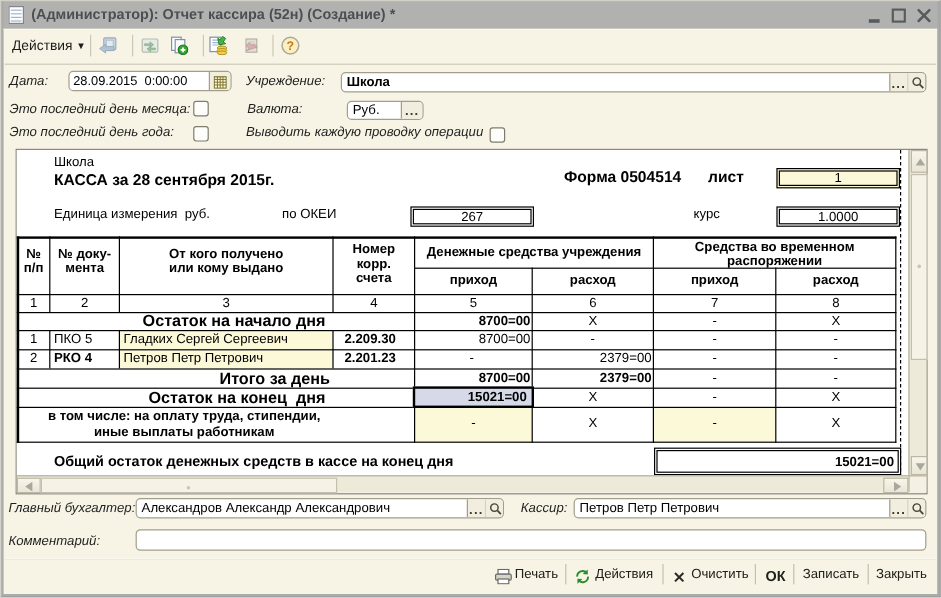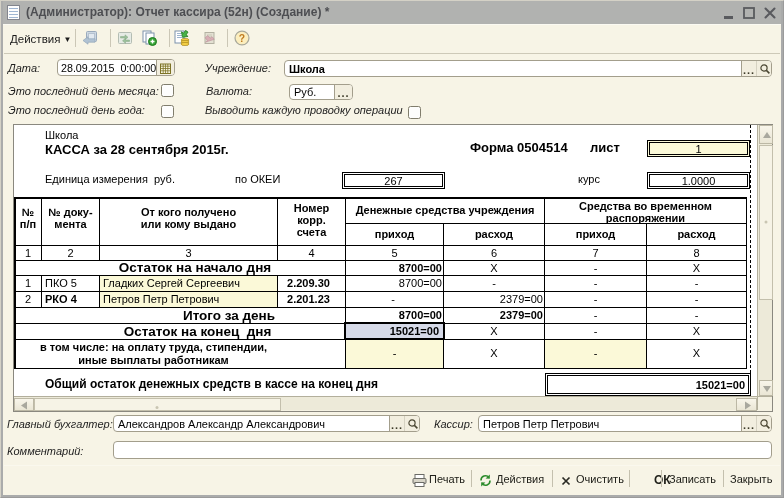--- a/index.html
+++ b/index.html
@@ -105,21 +105,21 @@
     <path d="M6 5 H11 M6 7 H11 M6 9 H11" stroke="#cbc8b8" stroke-width="1"></path>
     <path d="M4.5 4.5 L4.5 8 L7 8 L7 11.5 L10.5 11.5 L10.5 8 L13 8 Z" transform="rotate(140 8 8.5)" fill="#d8aeb4" stroke="#bd949c" stroke-width="0.6"></path>
   </svg>
 
   <svg class="ticon" style="left:234px" width="17" height="17" viewBox="0 0 17 17">
     <circle cx="8.5" cy="8.5" r="7.4" fill="#fceebe" stroke="#a8a89a" stroke-width="1.3"></circle>
     <text x="8.5" y="12.5" font-size="11" font-weight="bold" fill="#c07b20" text-anchor="middle" font-family="Liberation Sans">?</text>
   </svg>
 
   <div class="lbl" style="left:8px; top:62px;">Дата:</div>
-  <div class="inp" style="left:57px; top:59px; width:118px; height:17px;">
+  <div class="inp" style="left:57px; top:59px; width:136px; height:17px;">
     <div class="txt" style="left:3px; font-size:10.7px;">28.09.2015&nbsp;&nbsp;0:00:00</div>
     <div class="ibtn" style="right:0; width:18px;">
       <svg style="position:absolute;left:3px;top:2.5px" width="11" height="11" viewBox="0 0 11 11">
         <rect x="0.5" y="1" width="10" height="9.5" fill="#f8f5e0" stroke="#7d7326" stroke-width="1"></rect>
         <path d="M0.5 3.2 H10.5 M0.5 5.5 H10.5 M0.5 7.8 H10.5 M3.2 1 V10.5 M5.5 1 V10.5 M7.8 1 V10.5" stroke="#7d7326" stroke-width="0.8"></path>
       </svg>
     </div>
   </div>
   <div class="lbl" style="left:205px; top:62px;">Учреждение:</div>
   <div class="inp" style="left:284px; top:60px; width:488px; height:17px;">
@@ -353,20 +353,20 @@
     <path d="M11 6.5 A4.5 4.5 0 0 1 3 9.5" fill="none" stroke="#2c8c2c" stroke-width="1.6"></path>
     <path d="M2.2 12.5 L2.2 8.2 L6.4 8.6 Z" fill="#2c8c2c"></path>
   </svg>
   <div class="bbtn" style="left:496px;">Действия</div>
   <div class="bsep" style="left:552px;"></div>
   <svg style="position:absolute;left:561px;top:476px" width="10" height="10" viewBox="0 0 10 10">
     <path d="M1.5 1.5 L8.5 8.5 M8.5 1.5 L1.5 8.5" stroke="#2a2a24" stroke-width="1.7"></path>
   </svg>
   <div class="bbtn" style="left:576px;">Очистить</div>
   <div class="bsep" style="left:629px;"></div>
-  <div class="bbtn" style="left:638px; font-weight:bold; font-size:12px; top:473px;margin-left:16px;">ОК</div>
+  <div class="bbtn" style="left:638px; font-weight:bold; font-size:12px; top:473px;">ОК</div>
   <div class="bsep" style="left:661px;"></div>
   <div class="bbtn" style="left:669px;">Записать</div>
   <div class="bsep" style="left:723px;"></div>
   <div class="bbtn" style="left:730px;">Закрыть</div>
 
   <div id="frame"></div>
 </div>
 
 </body></html>

